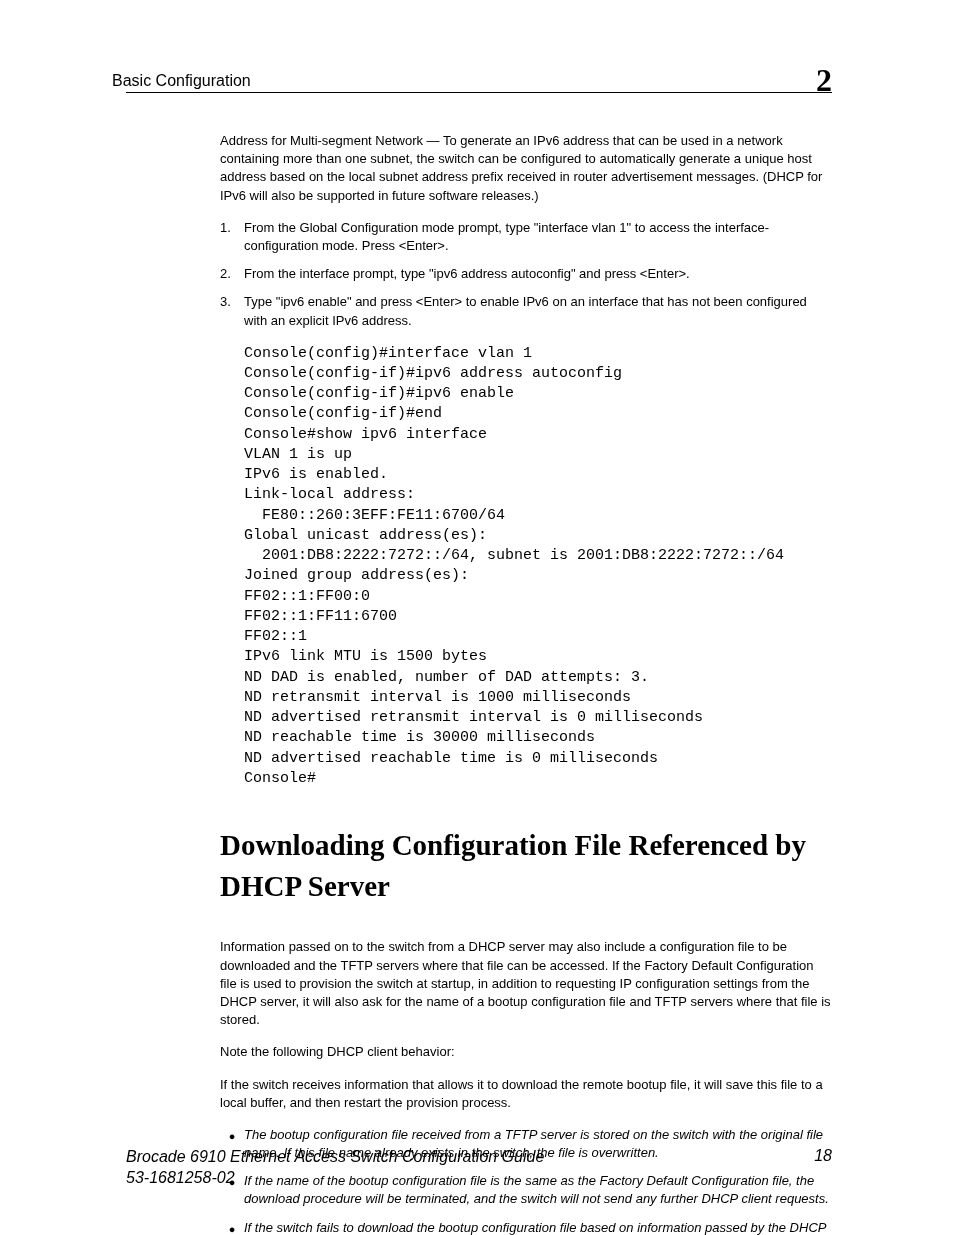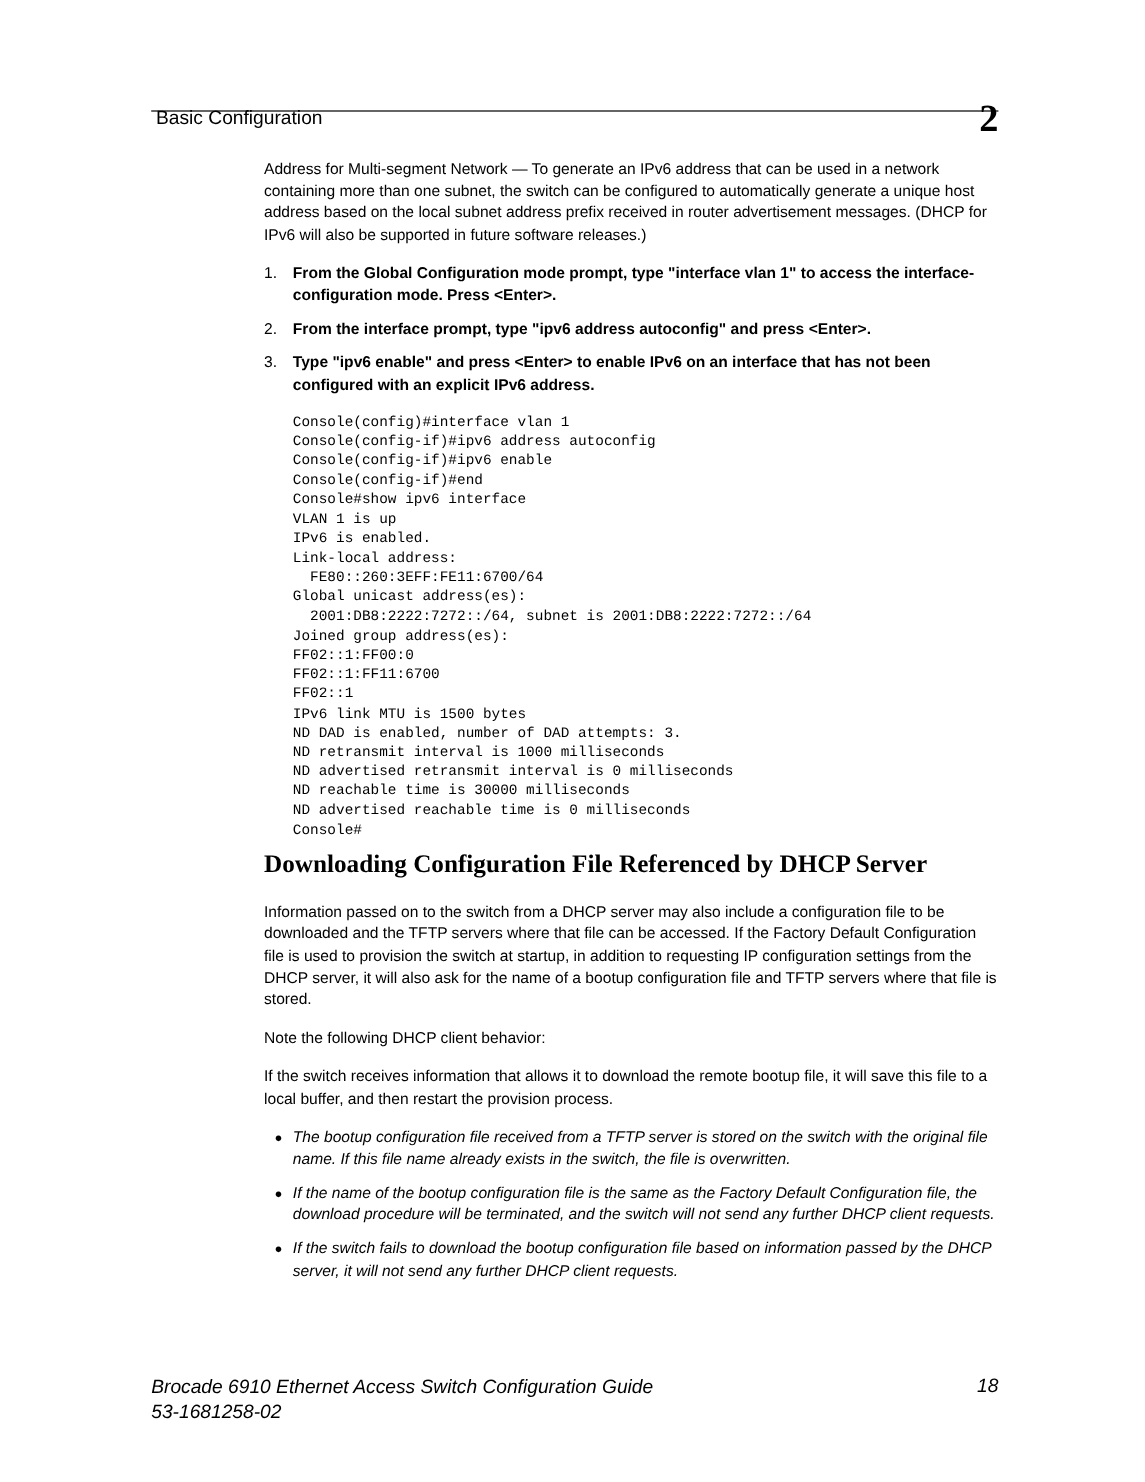--- a/index.html
+++ b/index.html
@@ -7,55 +7,54 @@
     background: #fff;
     width: 954px;
     height: 1235px;
     position: relative;
     font-family: Arial, Helvetica, sans-serif;
     color: #000;
   }
   .header {
     position: absolute;
     top: 62px;
-    left: 130px;
+    left: 112px;
     right: 122px;
     display: flex;
     justify-content: space-between;
     align-items: center;
-    margin-top: 18px;
   }
   .chapter-num { font-size: 32px; font-family: Georgia, 'Times New Roman', serif; font-weight: bold; }
   .hr { position: absolute; top: 92px; left: 126px; right: 122px; border-top: 1px solid #000; }
   .content {
     position: absolute;
     top: 132px;
     left: 220px;
     right: 122px;
     font-size: 13px;
     line-height: 1.4;
   }
   .para { margin-bottom: 14px; }
   .ol { margin-bottom: 14px; }
   .ol-item { display: flex; margin-bottom: 10px; }
   .ol-num { width: 24px; flex-shrink: 0; }
-  .ol-txt { flex: 1; font-weight: bold; }
+  .ol-txt { flex: 1; }
   .code {
     font-family: "Courier New", monospace;
-    font-size: 12px;
+    font-size: 15px;
     white-space: pre;
     line-height: 1.35;
     margin-left: 24px;
-    margin-bottom: 6px;
+    margin-bottom: 36px;
   }
   .h2 {
     font-family: Georgia, 'Times New Roman', serif;
-    font-size: 21px;
+    font-size: 29px;
     font-weight: bold;
-    margin-bottom: 16px;
+    margin-bottom: 32px;
   }
   .ul { margin-bottom: 14px; }
   .ul-item { display: flex; margin-bottom: 10px; }
   .ul-bullet { width: 24px; flex-shrink: 0; text-align: center; font-size: 11px; padding-top: 3px; }
   .ul-txt { flex: 1; font-style: italic; }
   .footer {
     position: absolute;
     bottom: 46px;
     left: 126px;
     right: 122px;

